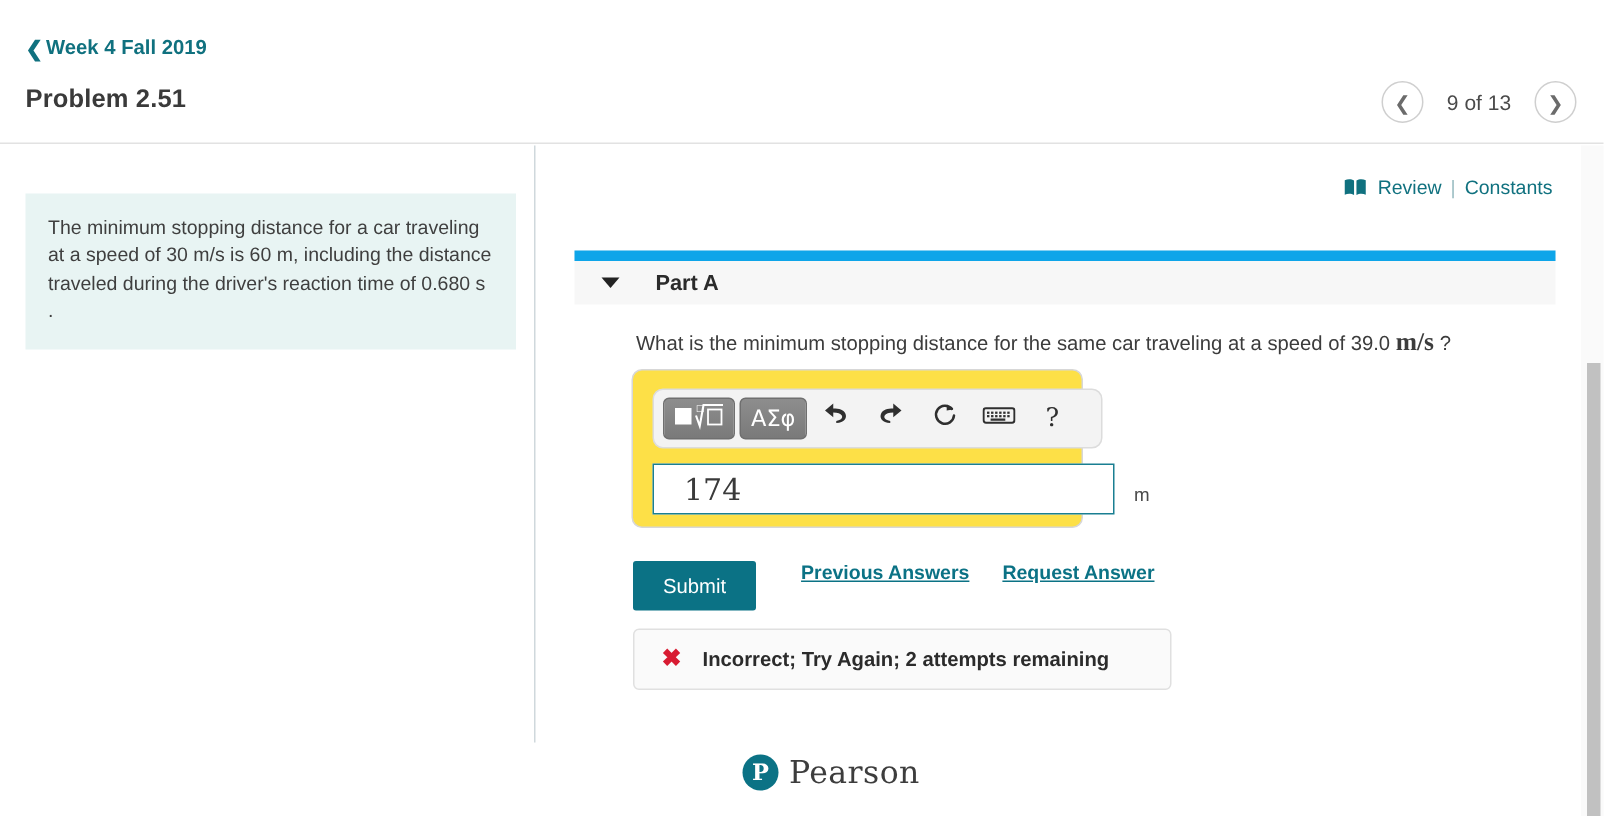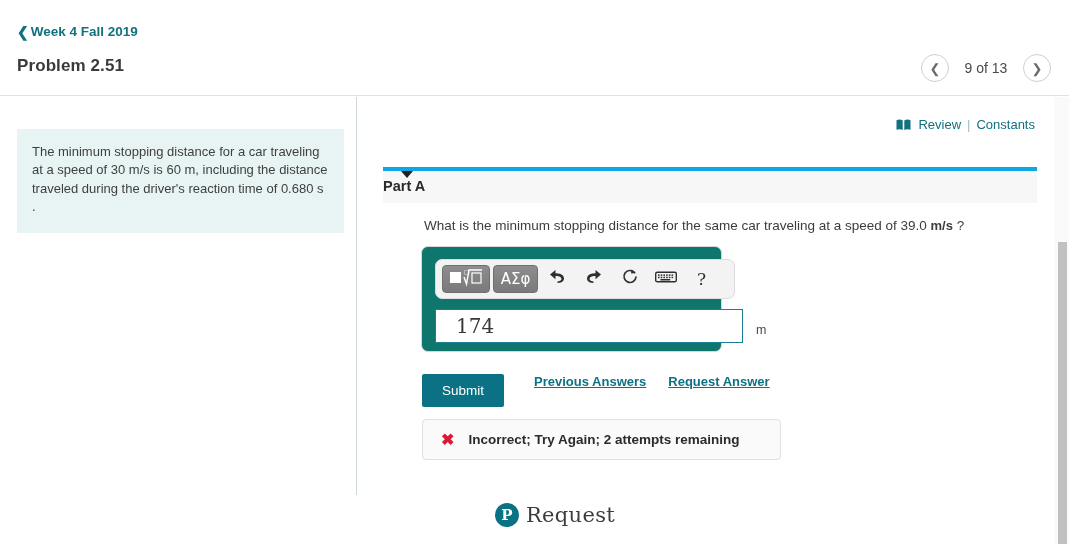--- a/index.html
+++ b/index.html
@@ -126,24 +126,24 @@
     color: #9bbdc3;
   }
 
   
   .part-header {
     position: absolute;
     left: 25px; top: 70px;
     width: 654px;
     height: 36px;
     background: #f7f7f7;
-    border-top: 4px solid #0ea5e9;
-    display: flex;
-    cursor: pointer;
-    flex-direction: column;
+    border-top: 7px solid #0ea5e9;
+    display: flex;
+    align-items: center;
+    cursor: pointer;
   }
   .caret {
     margin-left: 18px;
     margin-right: 24px;
     width: 0; height: 0;
     border-left: 6px solid transparent;
     border-right: 6px solid transparent;
     border-top: 7px solid #222;
   }
   .part-label {
@@ -152,34 +152,34 @@
     color: #2b2b2b;
   }
 
   .question-text {
     position: absolute;
     left: 66px; top: 121px;
     font-size: 13.5px;
     color: #3c3c3c;
   }
   .mathunit {
-    font-family: Liberation Sans, sans-serif;
-    font-weight: bold;
-    font-size: 13px;
+    font-family: Liberation Serif, serif;
+    font-weight: bold;
+    font-size: 17px;
   }
 
   
   .answer-box {
     position: absolute;
     left: 63px; top: 149px;
     width: 301px;
     height: 106px;
     border: 1px solid #d7d7d7;
     border-radius: 7px;
-    background: #0f766e;
+    background: #fde047;
   }
 
   .math-toolbar {
     position: absolute;
     left: 13px; top: 12px;
     width: 300px;
     height: 40px;
     background: #f3f3f3;
     border: 1px solid #dcdcdc;
     border-radius: 7px;
@@ -472,20 +472,20 @@
     <span class="link-btn second">Request Answer</span>
   </div>
 
   <div class="feedback">
     <span class="x-mark">✖</span>
     <span class="feedback-text">Incorrect; Try Again; 2 attempts remaining</span>
   </div>
 
   <div class="footer-logo">
     <span class="p-circle">P</span>
-    <span class="p-word">Request</span>
+    <span class="p-word">Pearson</span>
   </div>
 
 </div>
 
 <div id="scrollbar-track">
   <div id="scrollbar-thumb"></div>
 </div>
 
 </body></html>

